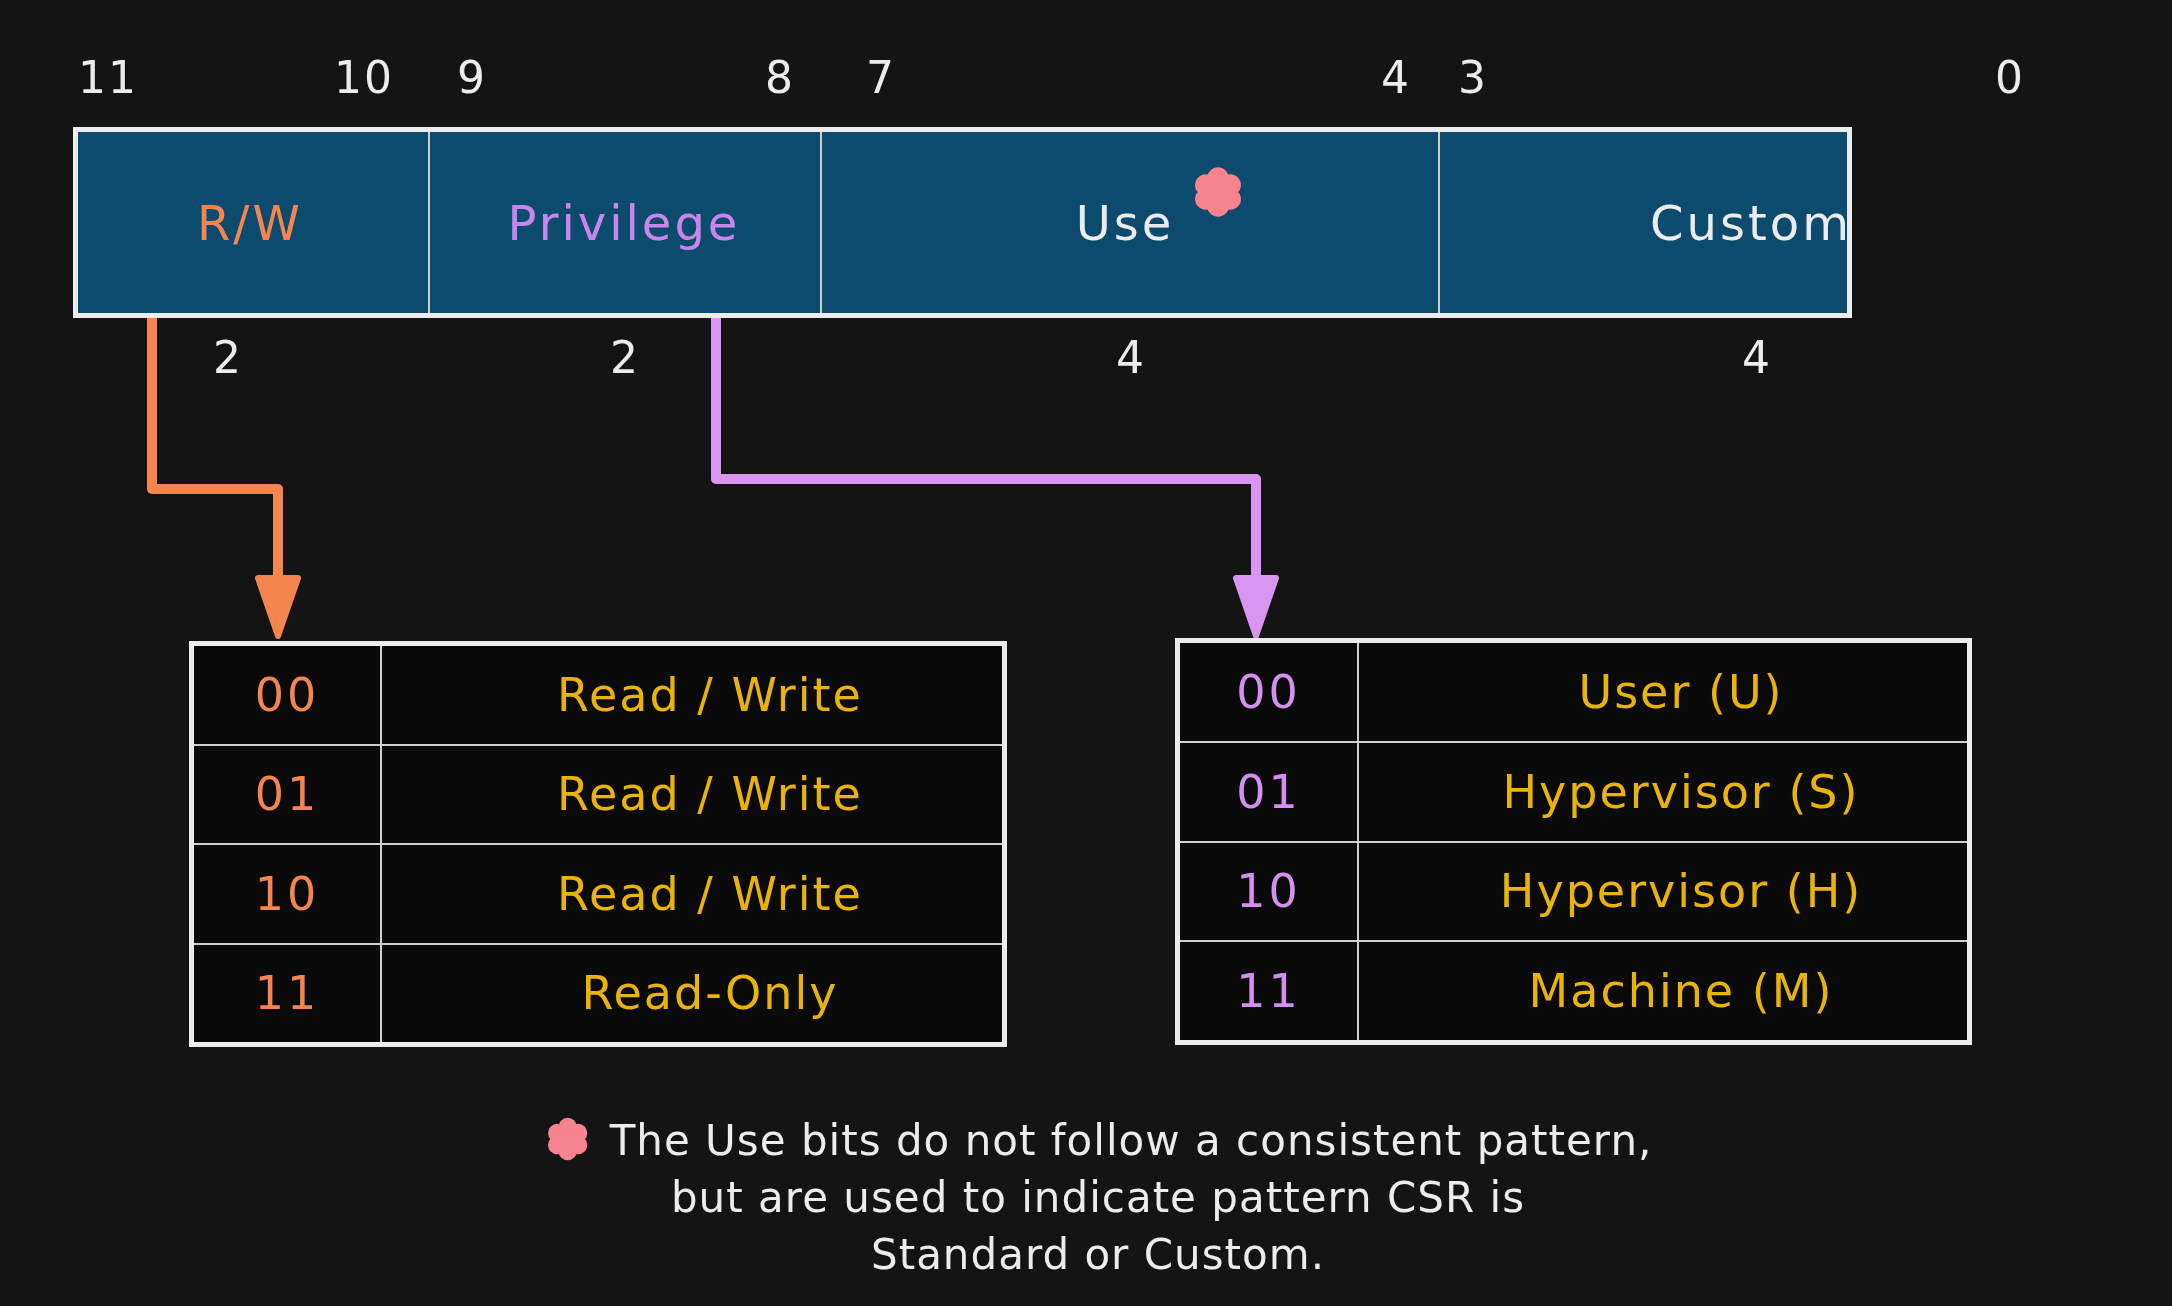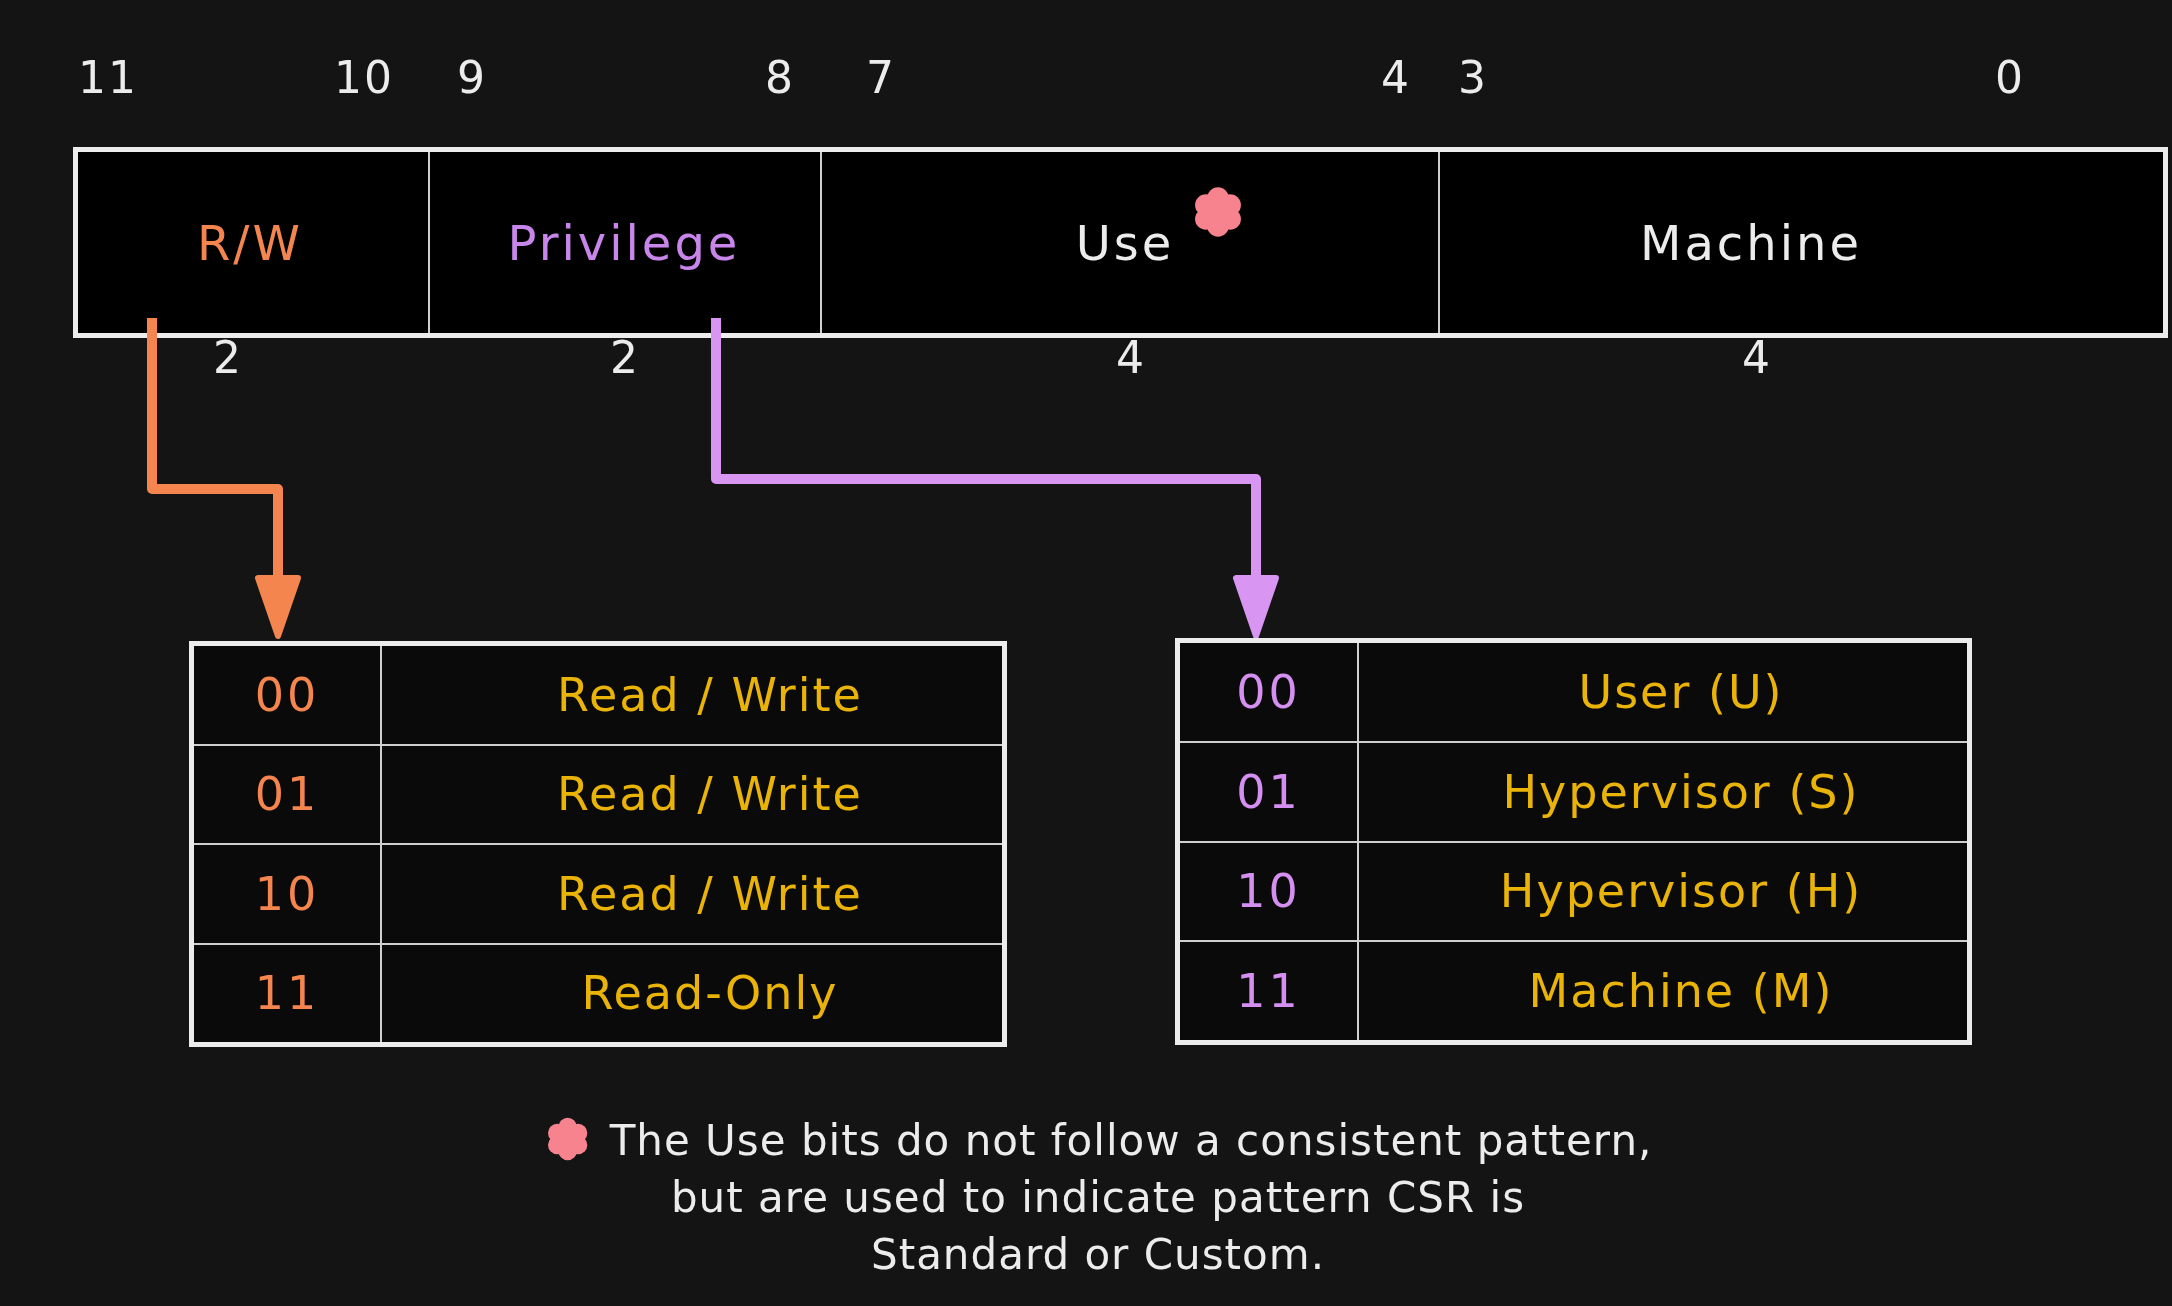--- a/index.html
+++ b/index.html
@@ -7,22 +7,22 @@
     position:relative; width:2172px; height:1306px;
     background:#141414; overflow:hidden;
     font-family:"DejaVu Sans", sans-serif; color:#ececec;
   }
   
   .bit-label {
     position:absolute; top:52px; transform:translateX(-50%);
     font-size:44px; letter-spacing:2px; color:#ececec; white-space:nowrap;
   }
   .register-box {
-    position:absolute; left:73px; top:127px; width:2095px; height:191px;
-    background:#000000; border:5px solid #ececec; box-sizing:border-box;margin-top:20px;
+    position:absolute; left:73px; top:127px; width:1779px; height:191px;
+    background:#0c4a6e; border:5px solid #ececec; box-sizing:border-box;
   }
   .register-divider {
     position:absolute; top:0; bottom:0; width:2px; background:#cfcfcf;
   }
   .field-label {
     position:absolute; top:50%; transform:translate(-50%,-50%);
     font-size:48px; letter-spacing:3px; white-space:nowrap;
   }
   .field-label.orange { color:#f4854f; }
   .field-label.purple { color:#c986ea; }
@@ -76,21 +76,21 @@
   <span class="bit-label" style="left:2010px">0</span>
 
   <div class="register-box">
     <div class="register-divider" style="left:350px"></div>
     <div class="register-divider" style="left:742px"></div>
     <div class="register-divider" style="left:1360px"></div>
 
     <span class="field-label orange" style="left:172px">R/W</span>
     <span class="field-label purple" style="left:546px">Privilege</span>
     <span class="field-label" style="left:1047px">Use</span>
-    <span class="field-label" style="left:1673px">Machine</span>
+    <span class="field-label" style="left:1673px">Custom</span>
 
     <svg class="flower use-flower" width="56" height="56" viewBox="-26 -26 52 52">
       <g fill="#f6838e">
         <circle cx="0" cy="-13" r="10"></circle>
         <circle cx="11.3" cy="-6.5" r="10"></circle>
         <circle cx="11.3" cy="6.5" r="10"></circle>
         <circle cx="0" cy="13" r="10"></circle>
         <circle cx="-11.3" cy="6.5" r="10"></circle>
         <circle cx="-11.3" cy="-6.5" r="10"></circle>
         <circle cx="0" cy="0" r="11"></circle>

